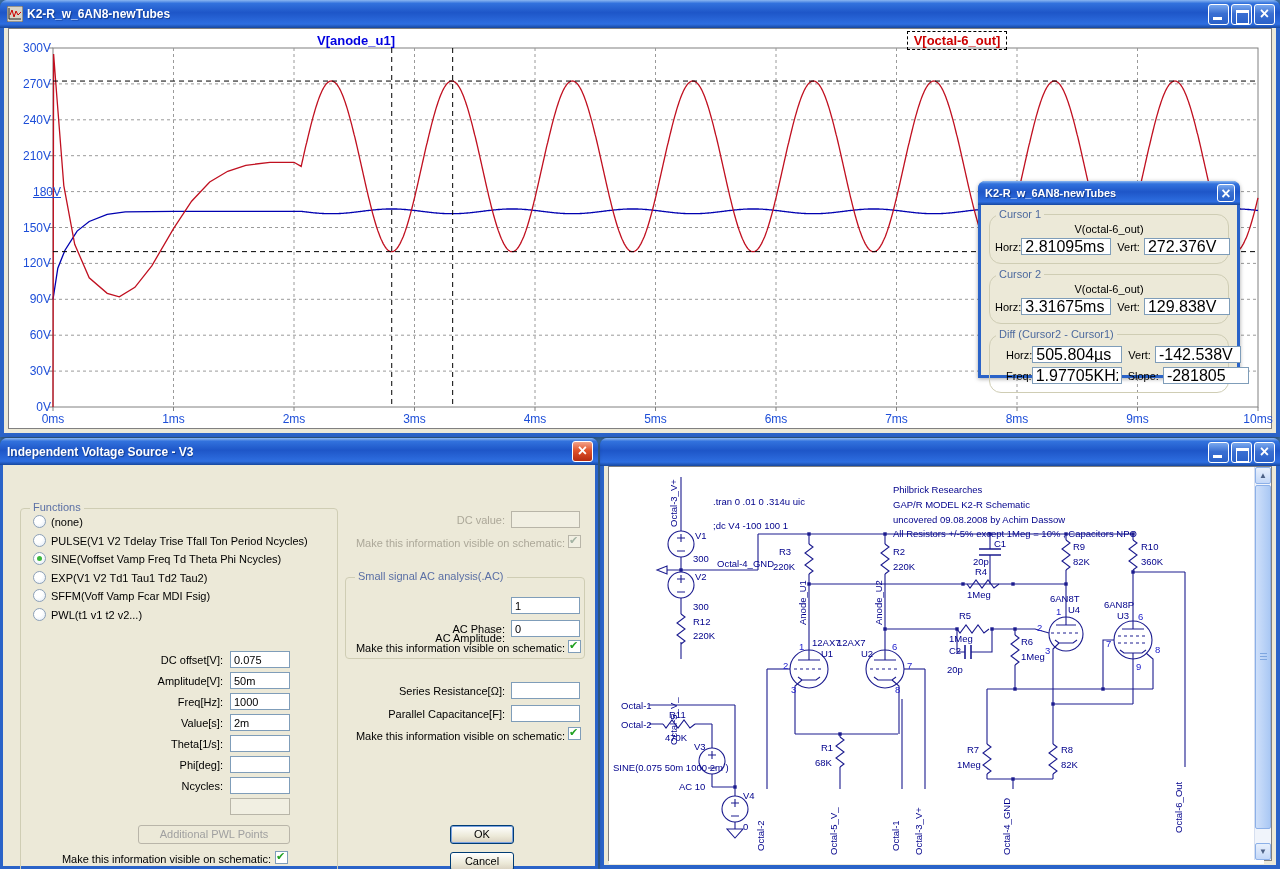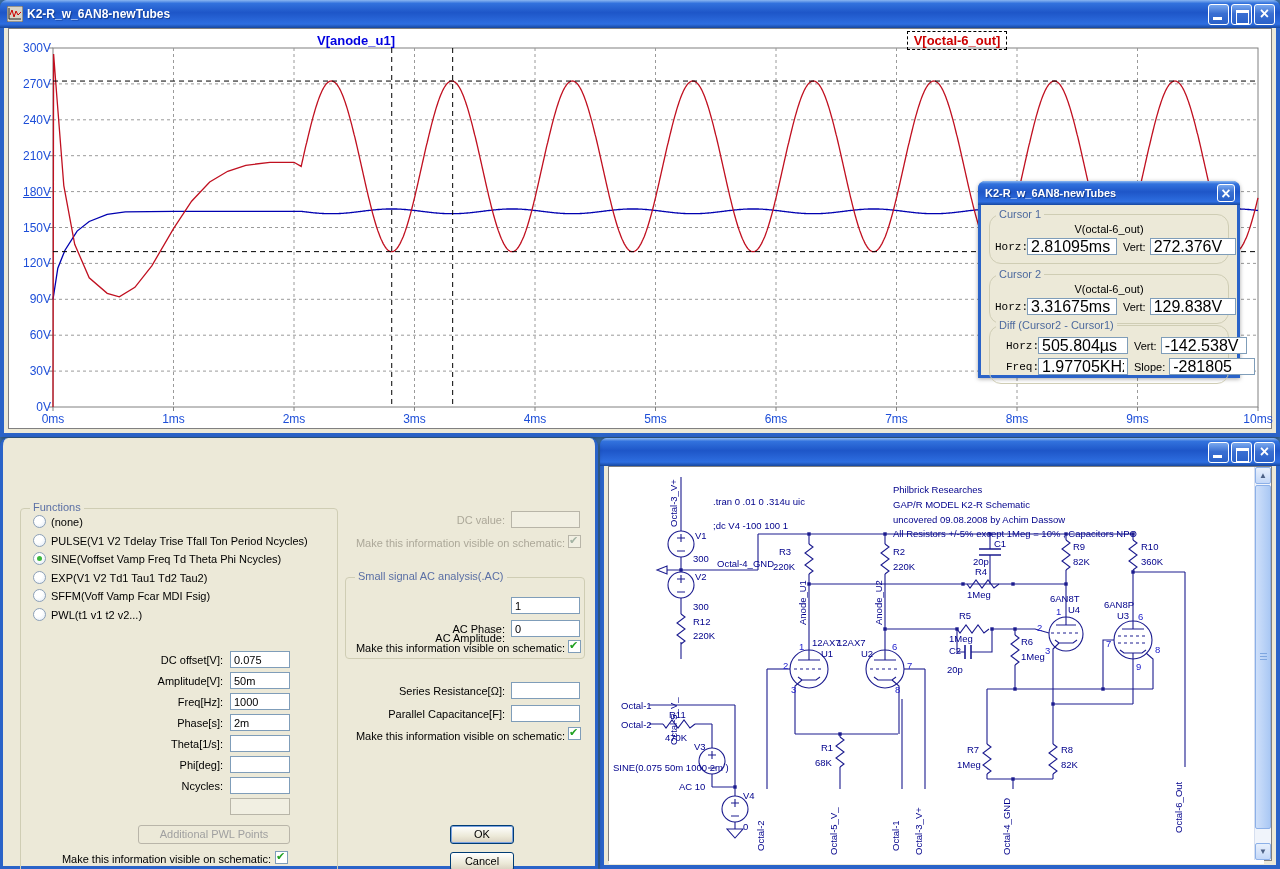--- a/index.html
+++ b/index.html
@@ -35,21 +35,21 @@
   .ylab { width:40px; text-align:right; }
   .xlab { width:60px; text-align:center; }
 
   
   .cgrp { position:relative; margin:6px 8px 0 8px; border:1px solid #cfcdb4; border-radius:12px;
     padding:8px 5px 4px 5px; }
   .cgrp-cap { position:absolute; top:-7px; left:6px; background:#ece9d8; padding:0 3px;
     font-size:11px; color:#4d6a9e; }
   .csig { text-align:center; font-size:11px; color:#000; margin-bottom:3px; }
   .crow { display:flex; align-items:center; margin-bottom:4px; font-size:11px; }
-  .crow .lb1 { width:32px;font-family:Liberation Mono, monospace; } .crow .lb2 { width:36px; text-align:right; margin-right:4px; }
+  .crow .lb1 { width:32px; } .crow .lb2 { width:36px; text-align:right; margin-right:4px; }
   .cinp { height:17px; border:1px solid #7f9db9; background:#fff; font-size:16px;
     font-family:"Liberation Sans",sans-serif; padding:1px 3px; }
   .cinp.w1 { width:90px; margin-right:6px; } .cinp.w2 { width:86px; }
 
   
   .grp { position:absolute; border:1px solid #cfcdb4; border-radius:4px; }
   .grp-cap { position:absolute; top:-8px; left:9px; background:#ece9d8; padding:0 3px;
     font-size:11px; color:#5a6fa5; white-space:nowrap; }
   .grp.dis .grp-cap { color:#9aa6bd; }
   .dlab { position:absolute; font-size:11px; color:#000; }
@@ -151,21 +151,21 @@
           <line x1="48" y1="80.05671999999998" x2="1253" y2="80.05671999999998" stroke="#000" stroke-dasharray="5,4"></line>
           <line x1="48" y1="250.62719333333334" x2="1253" y2="250.62719333333334" stroke="#000" stroke-dasharray="5,4"></line>
         </svg>
       <div class="trace-label" style="left:272px;top:4px;width:150px;color:#0000e0;">V[anode_u1]</div>
       <div class="trace-label" style="left:898px;top:2px;width:100px;color:#cc0000;border:1px dashed #000;padding:1px 2px;">V[octal-6_out]</div>
       <div id="y-labels">
           <div class="axis-label ylab" style="left: 2px; top: 12px;">300V</div>
           <div class="axis-label ylab" style="left: 2px; top: 47.9px;">270V</div>
           <div class="axis-label ylab" style="left: 2px; top: 83.8px;">240V</div>
           <div class="axis-label ylab" style="left: 2px; top: 119.7px;">210V</div>
-          <div class="axis-label ylab" style="left: 2px; top: 155.6px; text-decoration: underline;">180V</div>
+          <div class="axis-label ylab" style="left: 12px; top: 155.6px; text-decoration: underline;">180V</div>
           <div class="axis-label ylab" style="left: 2px; top: 191.5px;">150V</div>
           <div class="axis-label ylab" style="left: 2px; top: 227.4px;">120V</div>
           <div class="axis-label ylab" style="left: 2px; top: 263.3px;">90V</div>
           <div class="axis-label ylab" style="left: 2px; top: 299.2px;">60V</div>
           <div class="axis-label ylab" style="left: 2px; top: 335.1px;">30V</div>
           <div class="axis-label ylab" style="left: 2px; top: 371px;">0V</div>
         </div>
       <div id="x-labels">
           <div class="axis-label xlab" style="left: 14px; top: 383px;">0ms</div>
           <div class="axis-label xlab" style="left: 134.5px; top: 383px;">1ms</div>
@@ -206,39 +206,45 @@
         <span class="cgrp-cap">Cursor 2</span>
         <div class="csig">V(octal-6_out)</div>
         <div class="crow">
           <span class="lb1">Horz:</span>
           <input class="cinp w1" readonly="" value="3.31675ms" style="">
           <span class="lb2">Vert:</span>
           <input class="cinp w2" readonly="" value="129.838V" style="">
         </div>
       </div>
 
-      <div class="cgrp" style="margin-top:1px;padding-left:16px;">
+      <div class="cgrp" style="margin-top:10px;padding-left:16px;">
         <span class="cgrp-cap">Diff (Cursor2 - Cursor1)</span>
         <div class="crow" style="margin-top:3px;">
           <span class="lb1">Horz:</span>
           <input class="cinp w1" readonly="" value="505.804µs" style="">
           <span class="lb2">Vert:</span>
           <input class="cinp w2" readonly="" value="-142.538V" style="">
         </div>
         <div class="crow">
           <span class="lb1">Freq:</span>
           <input class="cinp w1" readonly="" value="1.97705KHz" style="">
           <span class="lb2">Slope:</span>
           <input class="cinp w2" readonly="" value="-281805" style="">
         </div>
       </div>
     </div>
   </div>
 
   <div class="xp-win" style="left:0;top:438px;width:598px;height:431px;z-index:20;border-width:3px;background:#ece9d8;">
+    <div class="tb" style="height:27px;left:-3px;right:-3px;">
+      <span class="tb-title">Independent Voltage Source - V3</span>
+      <span class="tb-btns">
+          <span class="tb-btn g-x close-red"></span>
+        </span>
+    </div>
     <div style="position:absolute;inset:27px 0 0 0;background:#ece9d8;font-size:11px;">
 
       <div class="grp" style="left:17px;top:43px;width:318px;height:369px;">
         <span class="grp-cap">Functions</span>
       </div>
       <div id="radio-list">
           <span class="radio" style="left: 30px; top: 50px;"></span>
           <div class="dlab" style="left: 48px; top: 51px;">(none)</div>
           <span class="radio" style="left: 30px; top: 68.5px;"></span>
           <div class="dlab" style="left: 48px; top: 69.5px;">PULSE(V1 V2 Tdelay Trise Tfall Ton Period Ncycles)</div>
@@ -251,21 +257,21 @@
           <span class="radio" style="left: 30px; top: 142.5px;"></span>
           <div class="dlab" style="left: 48px; top: 143.5px;">PWL(t1 v1 t2 v2...)</div>
         </div>
       <div id="param-list">
           <div class="dlab r" style="left: 70px; top: 189px; width: 150px;">DC offset[V]:</div>
           <input class="inp" readonly="" value="0.075" style="left: 227px; top: 186px; width: 60px;">
           <div class="dlab r" style="left: 70px; top: 210px; width: 150px;">Amplitude[V]:</div>
           <input class="inp" readonly="" value="50m" style="left: 227px; top: 207px; width: 60px;">
           <div class="dlab r" style="left: 70px; top: 231px; width: 150px;">Freq[Hz]:</div>
           <input class="inp" readonly="" value="1000" style="left: 227px; top: 228px; width: 60px;">
-          <div class="dlab r" style="left: 70px; top: 252px; width: 150px;">Phase[s]:</div>
+          <div class="dlab r" style="left: 70px; top: 252px; width: 150px;">Value[s]:</div>
           <input class="inp" readonly="" value="2m" style="left: 227px; top: 249px; width: 60px;">
           <div class="dlab r" style="left: 70px; top: 273px; width: 150px;">Theta[1/s]:</div>
           <input class="inp" readonly="" style="left: 227px; top: 270px; width: 60px;">
           <div class="dlab r" style="left: 70px; top: 294px; width: 150px;">Phi[deg]:</div>
           <input class="inp" readonly="" style="left: 227px; top: 291px; width: 60px;">
           <div class="dlab r" style="left: 70px; top: 315px; width: 150px;">Ncycles:</div>
           <input class="inp" readonly="" style="left: 227px; top: 312px; width: 60px;">
         </div>
       <input class="inp dis" disabled="" style="left: 227px; top: 333px; width: 60px;">
       <div class="xpbtn disb" style="left:135px;top:360px;width:152px;">Additional PWL Points</div>

